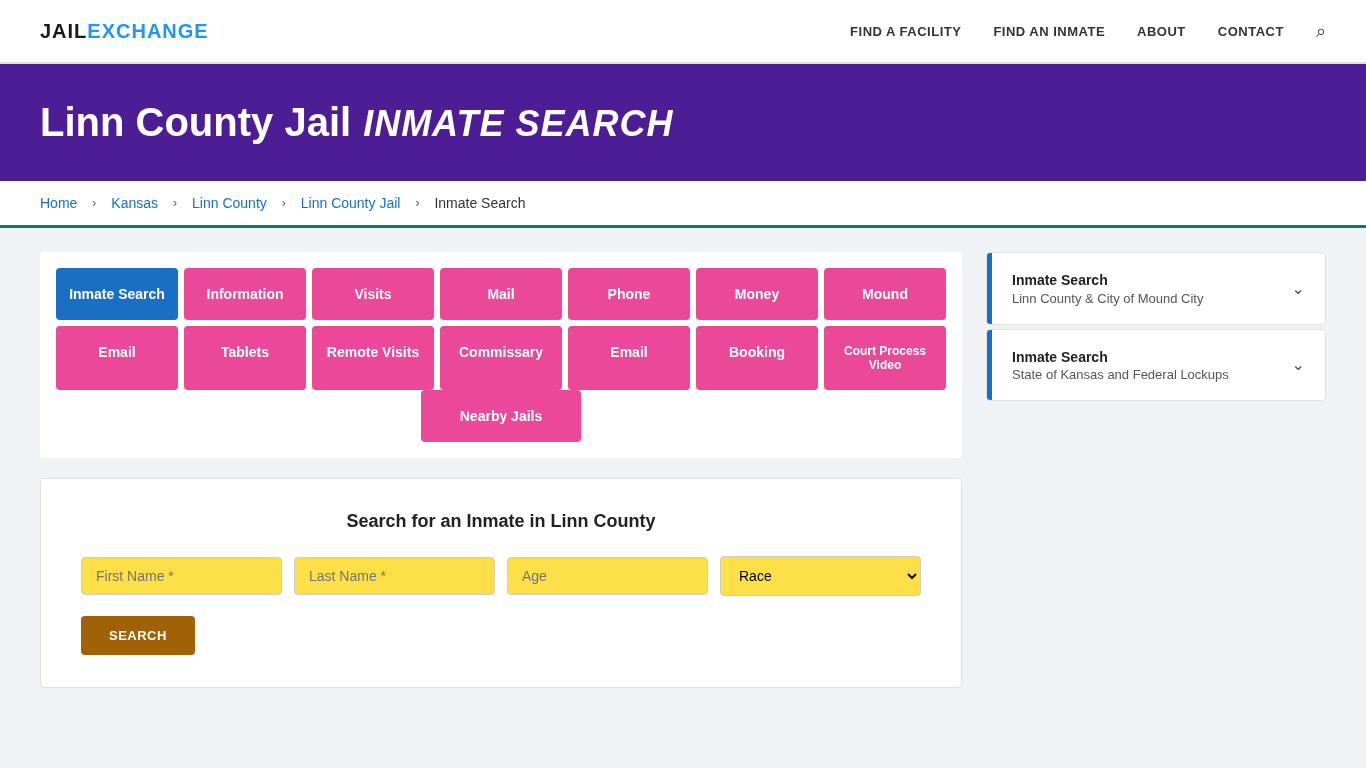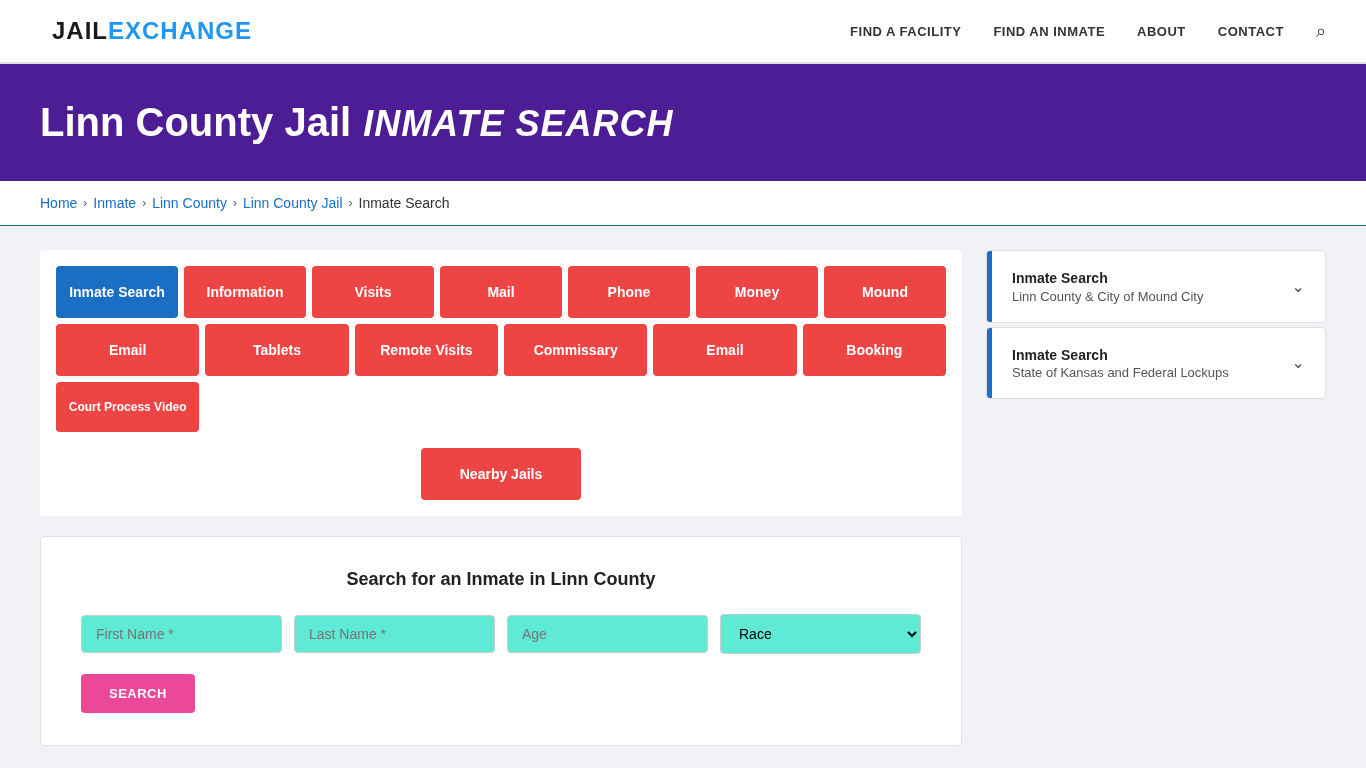--- a/index.html
+++ b/index.html
@@ -9,26 +9,25 @@
     .header {
       background: #fff;
       border-bottom: 2px solid #e0e0e0;
       display: flex;
       align-items: center;
       justify-content: space-between;
       padding: 0 40px;
       height: 64px;
     }
     .logo {
-      font-size: 24px;
+      font-size: 20px;
       font-weight: 900;
       letter-spacing: 1px;
       color: #1a1a1a;
       text-transform: uppercase;
-      margin-left: 12px;
     }
     .logo span.jail { color: #1a1a1a; }
     .logo span.exchange { color: #2196F3; }
     .nav {
       display: flex;
       align-items: center;
       gap: 32px;
     }
     .nav-item {
       font-size: 13px;
@@ -62,24 +61,24 @@
       font-size: 36px;
       margin-left: 12px;
       text-transform: uppercase;
       letter-spacing: 1px;
     }
 
     
     .breadcrumb {
       background: #fff;
       padding: 14px 40px;
-      border-bottom: 1px solid #0f766e;
-      display: flex;
-      align-items: center;
-      gap: 6px;
+      border-bottom: 3px solid #0f766e;
+      display: flex;
+      align-items: center;
+      gap: 15px;
       font-size: 14px;
     }
     .breadcrumb a {
       color: #1a6fc4;
       text-decoration: none;
       cursor: pointer;
     }
     .breadcrumb .sep { color: #555; font-size: 12px; }
     .breadcrumb .current { color: #333; }
 
@@ -104,31 +103,31 @@
       margin-bottom: 20px;
     }
     .tiles-grid {
       display: grid;
       grid-template-columns: repeat(7, 1fr);
       gap: 6px;
       margin-bottom: 6px;
     }
     .tiles-grid-row2 {
       display: grid;
-      grid-template-columns: repeat(6, 1fr);
+      grid-template-columns: repeat(7, 1fr);
       gap: 6px;
-      margin-bottom: 16px;
+      margin-bottom: 0;
     }
     .tiles-grid-row3 {
       display: flex;
       justify-content: center;
       gap: 6px;
     }
     .tile {
-      background: #ef4444;
+      background: #ec4899;
       color: #fff;
       border-radius: 4px;
       padding: 18px 8px;
       text-align: center;
       font-size: 14px;
       font-weight: 600;
       cursor: pointer;
       transition: background 0.2s;
     }
     .tile.active {
@@ -158,26 +157,26 @@
       align-items: center;
       flex-wrap: wrap;
     }
     .search-fields input, .search-fields select {
       padding: 10px 14px;
       border: 1px solid #ccc;
       border-radius: 4px;
       font-size: 14px;
       flex: 1;
       min-width: 120px;
-      background: #5eead4;
+      background: #fde047;
     }
     .search-fields select { cursor: pointer; }
     .search-btn {
       margin-top: 20px;
-      background: #ec4899;
+      background: #a16207;
       color: #fff;
       border: none;
       border-radius: 4px;
       padding: 12px 28px;
       font-size: 13px;
       font-weight: 700;
       letter-spacing: 0.5px;
       cursor: pointer;
       text-transform: uppercase;
     }
@@ -236,21 +235,21 @@
 
 <section class="hero">
   <h1 class="hero-title">
     <span>Linn County Jail</span><span class="italic-part">INMATE SEARCH</span>
   </h1>
 </section>
 
 <div class="breadcrumb">
   <a>Home</a>
   <span class="sep">›</span>
-  <a>Inmate</a>
+  <a>Kansas</a>
   <span class="sep">›</span>
   <a>Linn County</a>
   <span class="sep">›</span>
   <a>Linn County Jail</a>
   <span class="sep">›</span>
   <span class="current">Inmate Search</span>
 </div>
 
 <div class="main">
 

